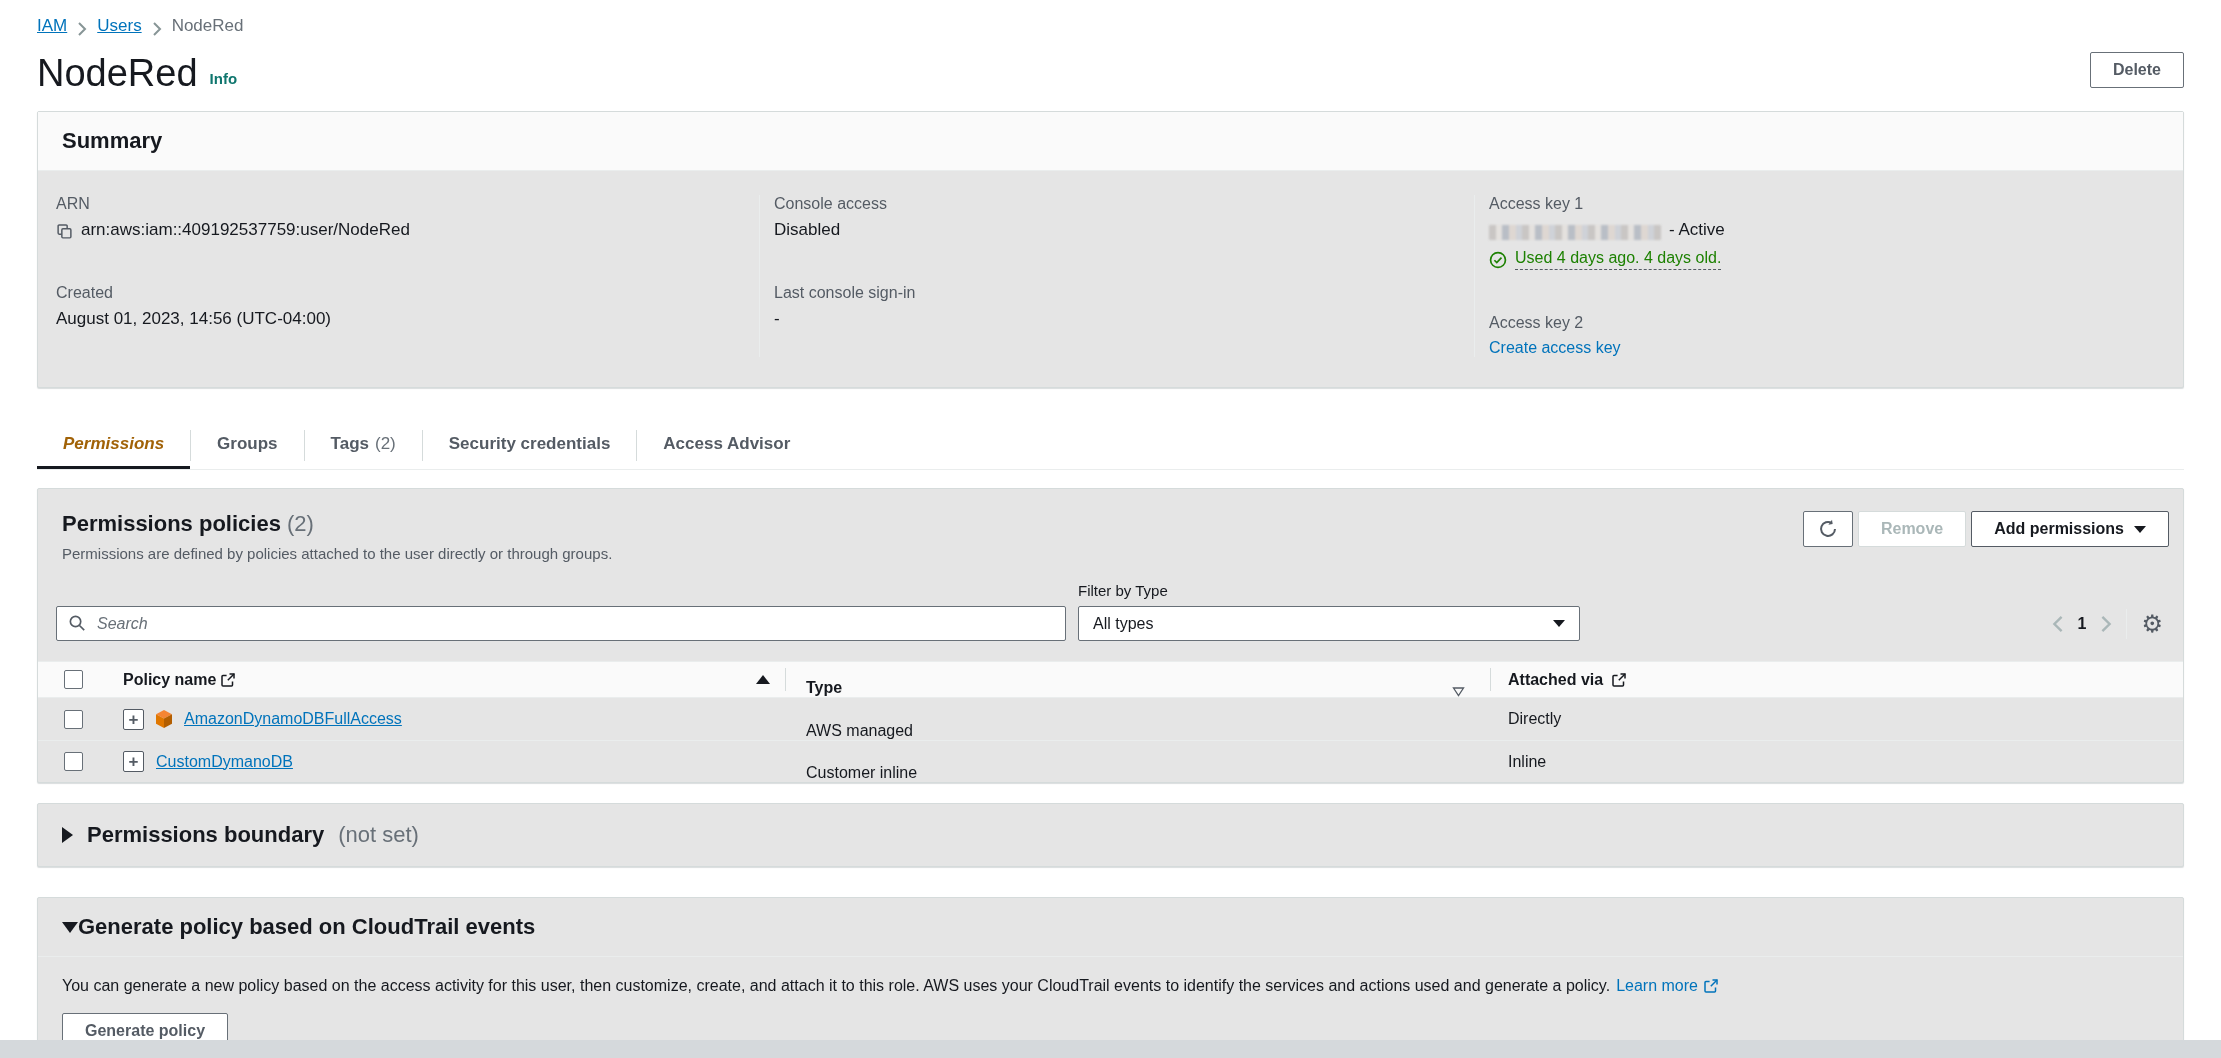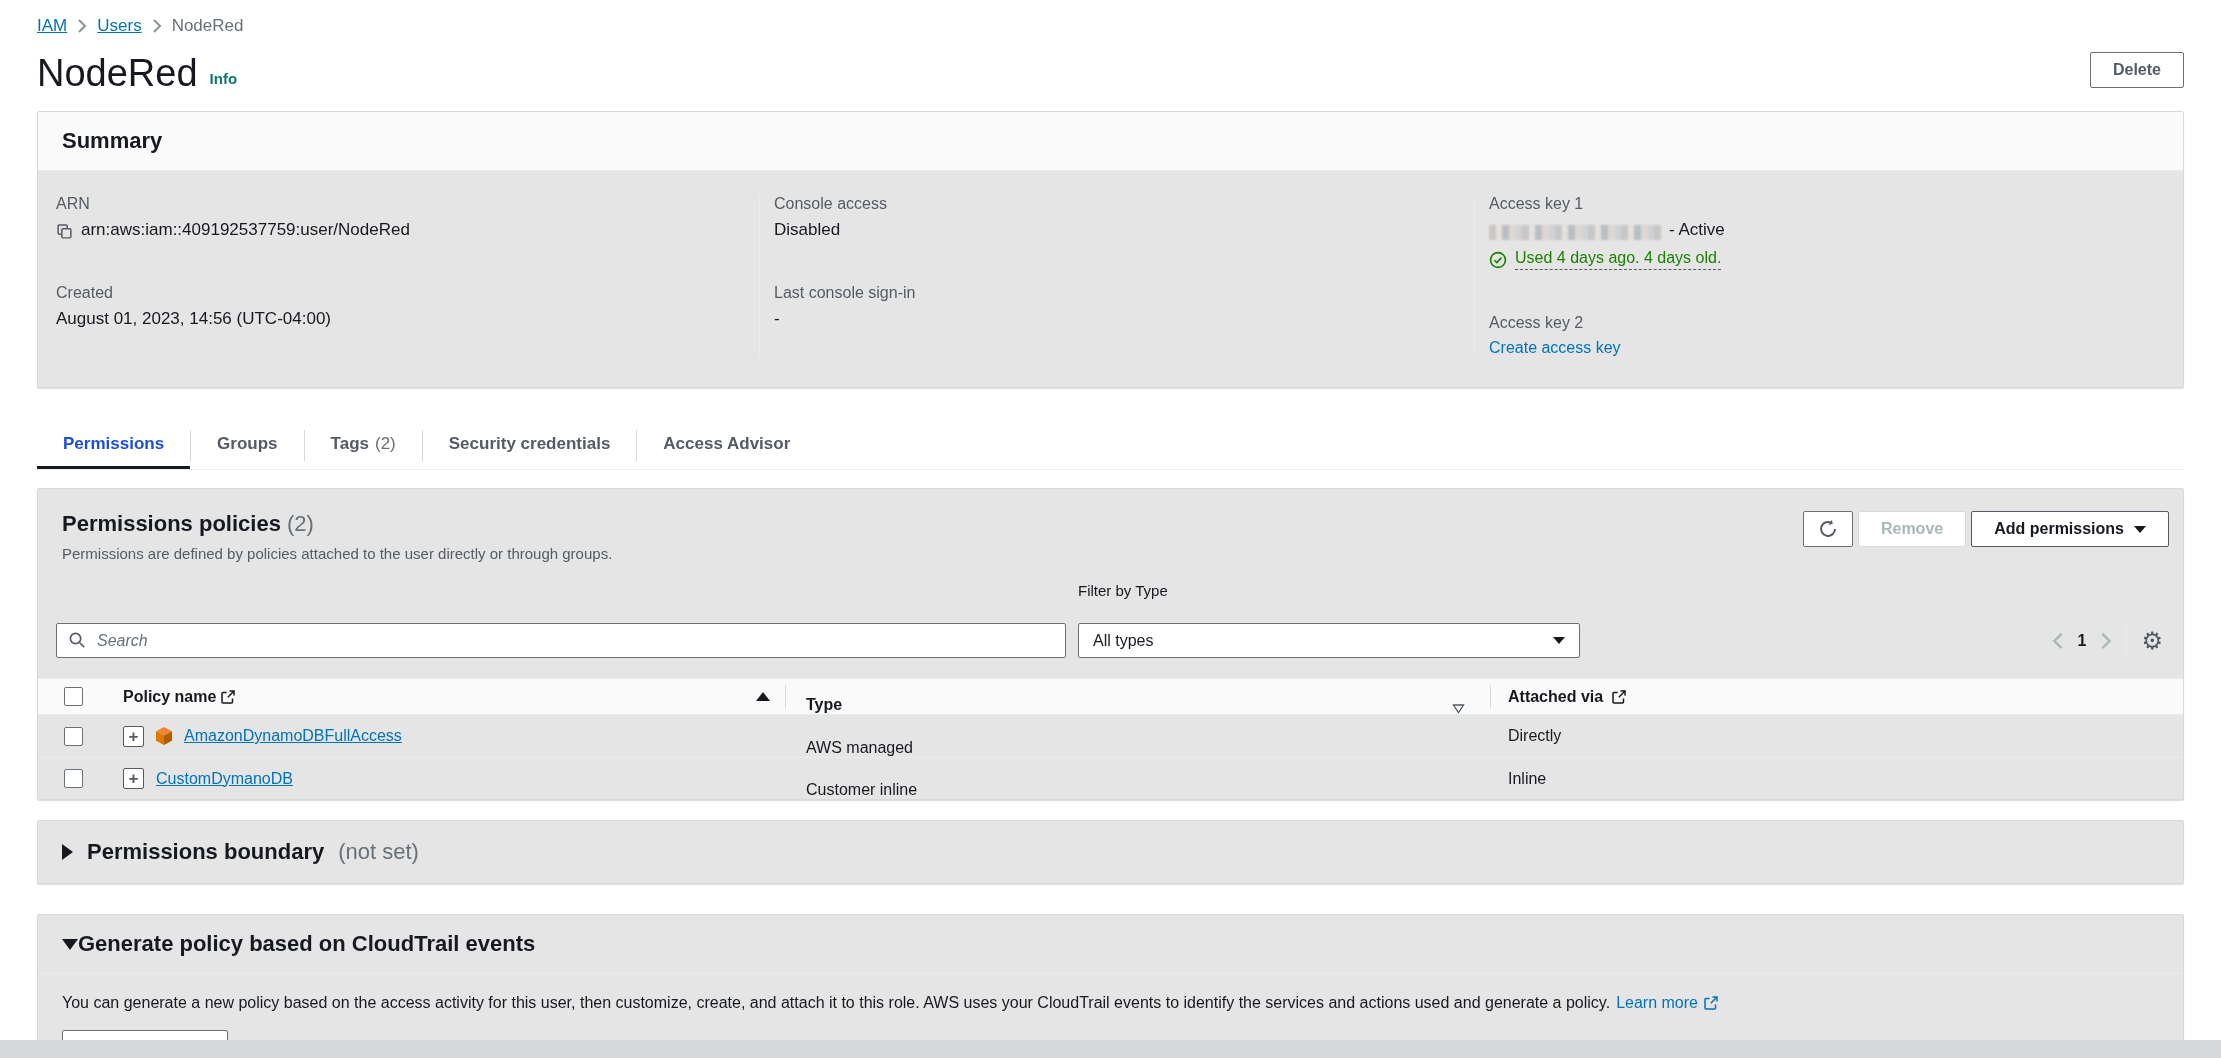--- a/index.html
+++ b/index.html
@@ -1,21 +1,21 @@
 <!DOCTYPE html>
 <html><head>
 <meta charset="utf-8">
 <style>
   * { margin:0; padding:0; box-sizing:border-box; }
   html,body { width:2221px; height:1058px; background:#fff; overflow:hidden;
     font-family:"Liberation Sans", sans-serif; color:#16191f; }
   .page { position:relative; width:2221px; height:1058px; padding:16px 37px 0; }
 
   
-  .breadcrumb { display:flex; align-items:center; gap:10px; font-size:17px; }
+  .breadcrumb { display:flex; align-items:flex-end; gap:10px; font-size:17px; }
   .breadcrumb a { color:#0073bb; text-decoration:underline; cursor:pointer; }
   .crumb-current { color:#687078; }
   .crumb-sep { color:#879596; display:flex; align-items:center; }
 
   
   .title-row { display:flex; align-items:flex-start; margin-top:16px; }
   h1 { font-size:38px; font-weight:400; color:#16191f; letter-spacing:0; }
   .info-link { color:#0f766e; font-size:15px; font-weight:700; margin-left:12px; margin-top:18px; cursor:pointer; }
 
   
@@ -47,41 +47,41 @@
   .blur-chip { display:inline-block; width:172px; height:15px; border-radius:1px;
     background:repeating-linear-gradient(90deg,#c9c6c4 0 7px,#e4e1de 7px 13px,#b9bec6 13px 20px,#ded7d2 20px 27px,#cfd2d8 27px 33px);
     filter:blur(1.3px); vertical-align:middle; }
   .green-line { display:flex; align-items:center; gap:8px; margin-top:9px; color:#1d8102; font-size:16px; }
   .green-line .tip { border-bottom:1px dashed #545b64; padding-bottom:2px; }
 
   
   .tabs { display:flex; align-items:stretch; margin-top:34px; border-bottom:1px solid #eaeded; }
   .tab { display:flex; align-items:center; gap:6px; padding:12px 26px; font-size:17px; font-weight:700;
     color:#545b64; cursor:pointer; border-bottom:3px solid transparent; }
-  .tab.active { color:#1d4ed8; border-bottom-color:#16191f; }
+  .tab.active { color:#a16207; border-bottom-color:#16191f;font-style:italic; }
   .tab-count { color:#687078; font-weight:400; }
   .tab-sep { width:1px; background:#d5dbdb; margin:8px 0; }
 
   
   .policies-card { margin-top:18px; }
   .policies-head { display:flex; justify-content:space-between; align-items:flex-start; padding:22px 14px 0 24px; }
   .panel-title { font-size:22px; font-weight:700; }
   .panel-title .count { color:#687078; font-weight:400; }
   .panel-desc { color:#545b64; font-size:15px; margin-top:8px; }
   .head-actions { display:flex; gap:5px; }
 
   .filter-row { display:flex; align-items:flex-end; padding:20px 14px 0 18px; }
   .search-box { position:relative; width:1010px; }
   .search-box input { width:100%; height:35px; border:1px solid #687078; border-radius:2px;
     padding:0 12px 0 40px; font-size:16px; font-style:italic; color:#16191f; outline:none;
     font-family:"Liberation Sans", sans-serif; }
   .search-box input::placeholder { color:#687078; font-style:italic; }
   .search-icon { position:absolute; left:12px; top:8px; }
   .filter-group { margin-left:12px; display:flex; flex-direction:column; }
-  .filter-label { font-size:15px; color:#16191f; margin-bottom:24px; }
+  .filter-label { font-size:15px; color:#16191f; margin-bottom:7px; }
   .select { position:relative; width:502px; height:35px; border:1px solid #687078; border-radius:2px;
     display:flex; align-items:center; padding:0 14px; font-size:16px; color:#16191f; cursor:pointer; background:#fff; }
   .select .caret-down { position:absolute; right:14px; }
   .pagination { margin-left:auto; display:flex; align-items:center; gap:14px; height:35px; margin-right:6px; }
   .page-chevron { color:#aab7b8; display:flex; cursor:pointer; }
   .page-num { font-size:16px; font-weight:700; color:#16191f; }
   .pg-divider { width:1px; height:30px; background:#eaeded; }
   .gear { font-family:"DejaVu Sans", sans-serif; font-size:24px; color:#545b64; cursor:pointer; line-height:1; }
 
   

